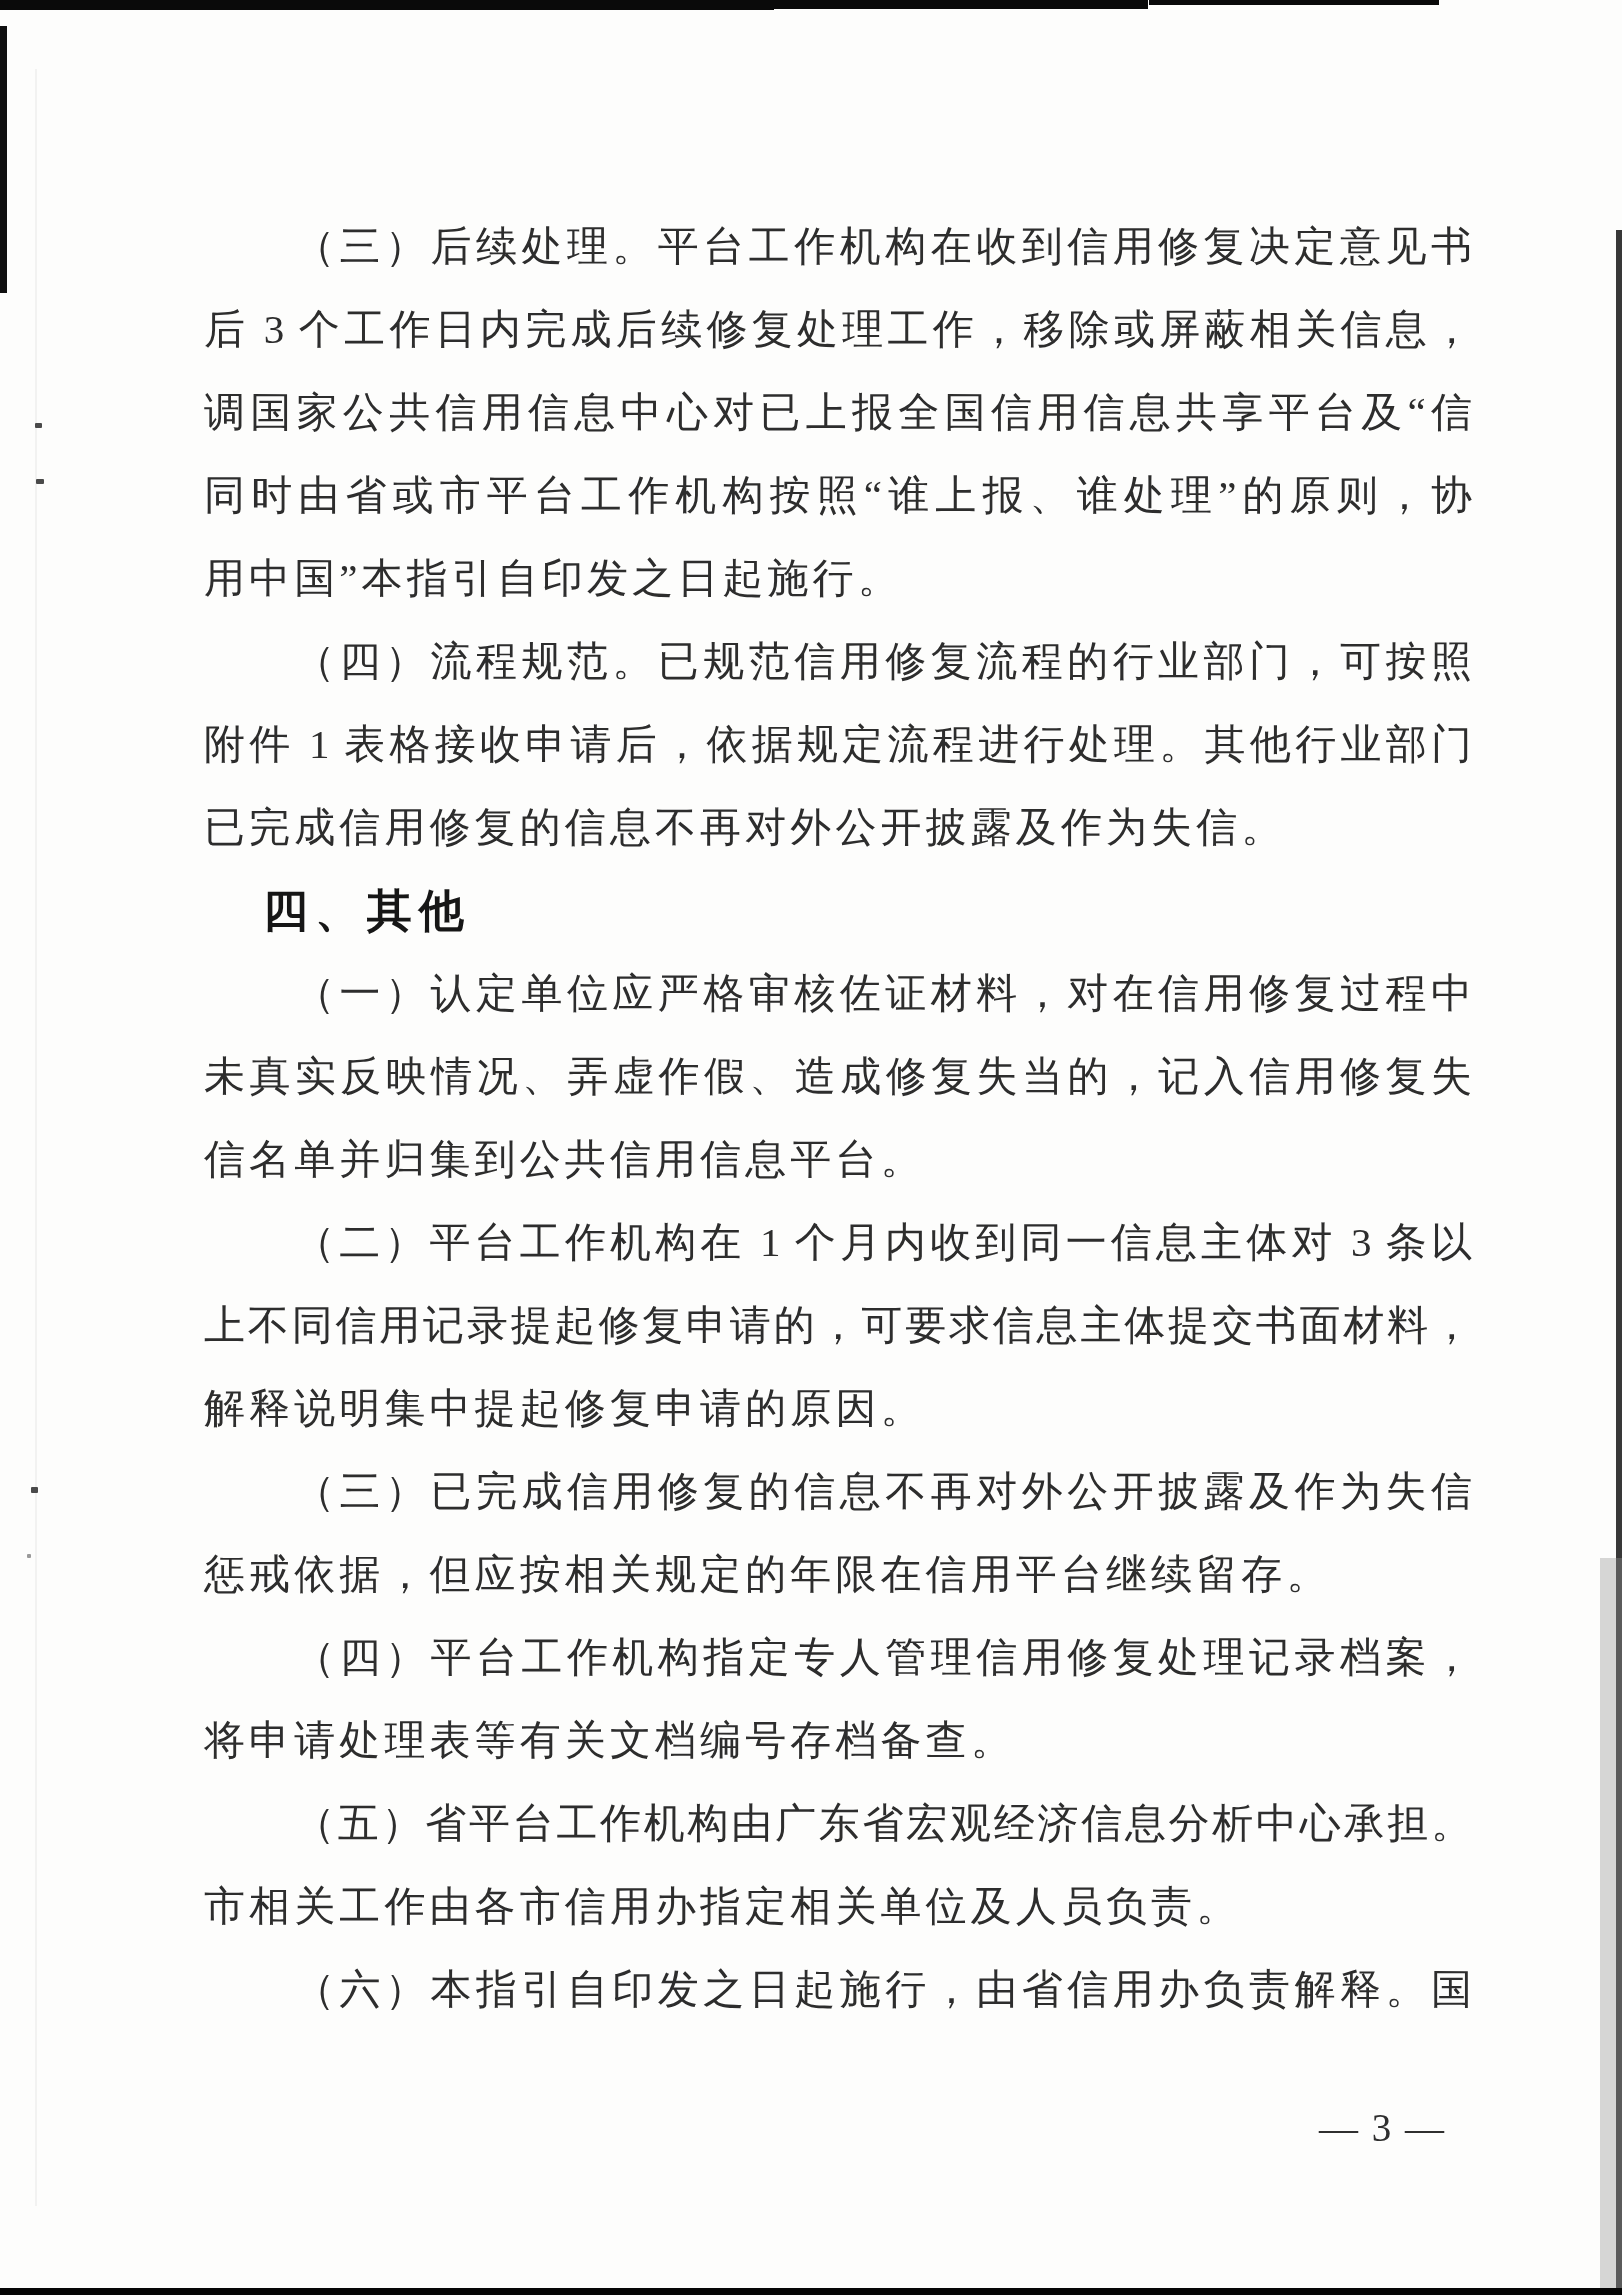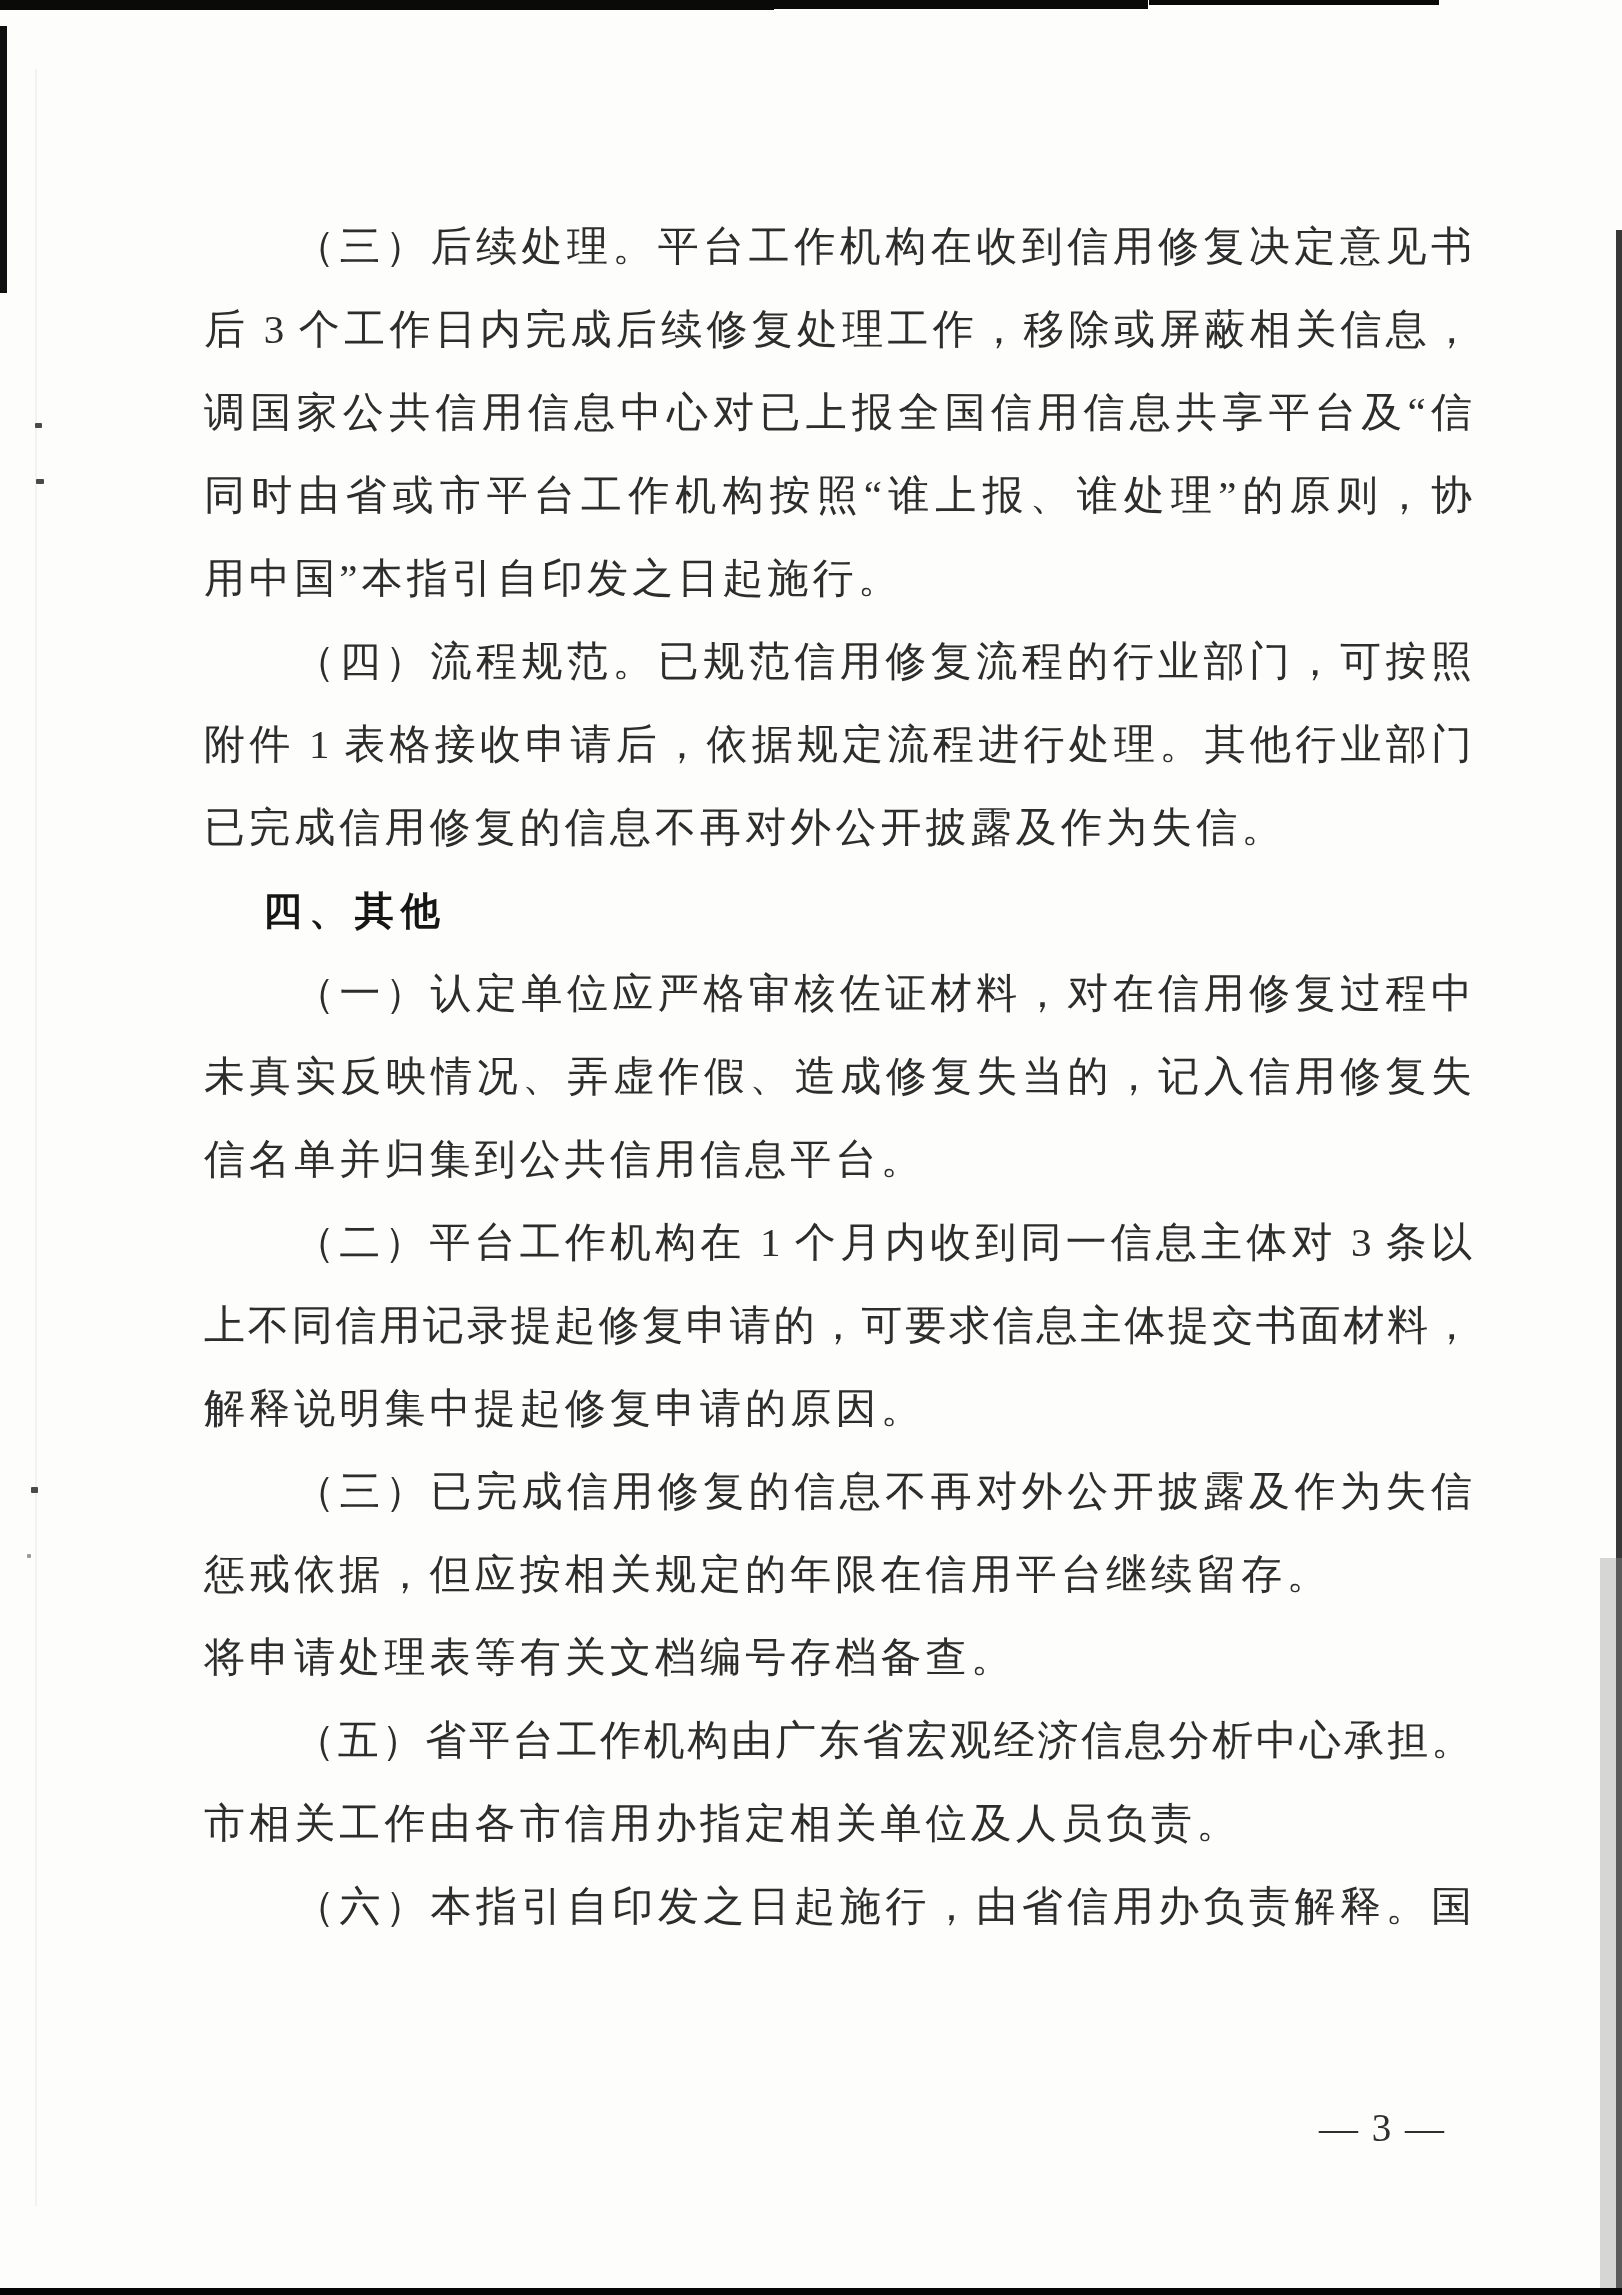--- a/index.html
+++ b/index.html
@@ -39,21 +39,21 @@
   .line.j{
     text-align:justify;
     text-align-last:justify;
     text-justify:inter-ideograph;
     letter-spacing:0;
     white-space:normal;
   }
   .line.ind{text-indent:90px;}
   .line.h{
     font-family:"Liberation Sans","DejaVu Sans",sans-serif;
-    font-weight:700;font-size:39px;color:#161616;
+    font-weight:700;font-size:45px;color:#161616;
     margin-left:59px;letter-spacing:6.9px;text-indent:0;
   }
   .pageno{
     position:absolute;left:1304px;top:2098px;width:157px;height:59px;
     font-size:39px;line-height:59px;text-align:center;color:#2f2f2f;
     letter-spacing:2px;white-space:nowrap;
   }
 </style>
 </head>
 <body>
@@ -84,20 +84,21 @@
       <div class="line">已完成信用修复的信息不再对外公开披露及作为失信。</div>
       <div class="line h">四、其他</div>
       <div class="line ind j">（一）认定单位应严格审核佐证材料，对在信用修复过程中</div>
       <div class="line j">未真实反映情况、弄虚作假、造成修复失当的，记入信用修复失</div>
       <div class="line">信名单并归集到公共信用信息平台。</div>
       <div class="line ind j">（二）平台工作机构在 1 个月内收到同一信息主体对 3 条以</div>
       <div class="line j">上不同信用记录提起修复申请的，可要求信息主体提交书面材料，</div>
       <div class="line">解释说明集中提起修复申请的原因。</div>
       <div class="line ind j">（三）已完成信用修复的信息不再对外公开披露及作为失信</div>
       <div class="line">惩戒依据，但应按相关规定的年限在信用平台继续留存。</div>
+      <div class="line ind j">（四）平台工作机构指定专人管理信用修复处理记录档案，</div>
       <div class="line">将申请处理表等有关文档编号存档备查。</div>
       <div class="line ind j">（五）省平台工作机构由广东省宏观经济信息分析中心承担。</div>
       <div class="line">市相关工作由各市信用办指定相关单位及人员负责。</div>
       <div class="line ind j">（六）本指引自印发之日起施行，由省信用办负责解释。国</div>
     </div>
 
   <div class="pageno">— 3 —</div>
 </div>
 
 

